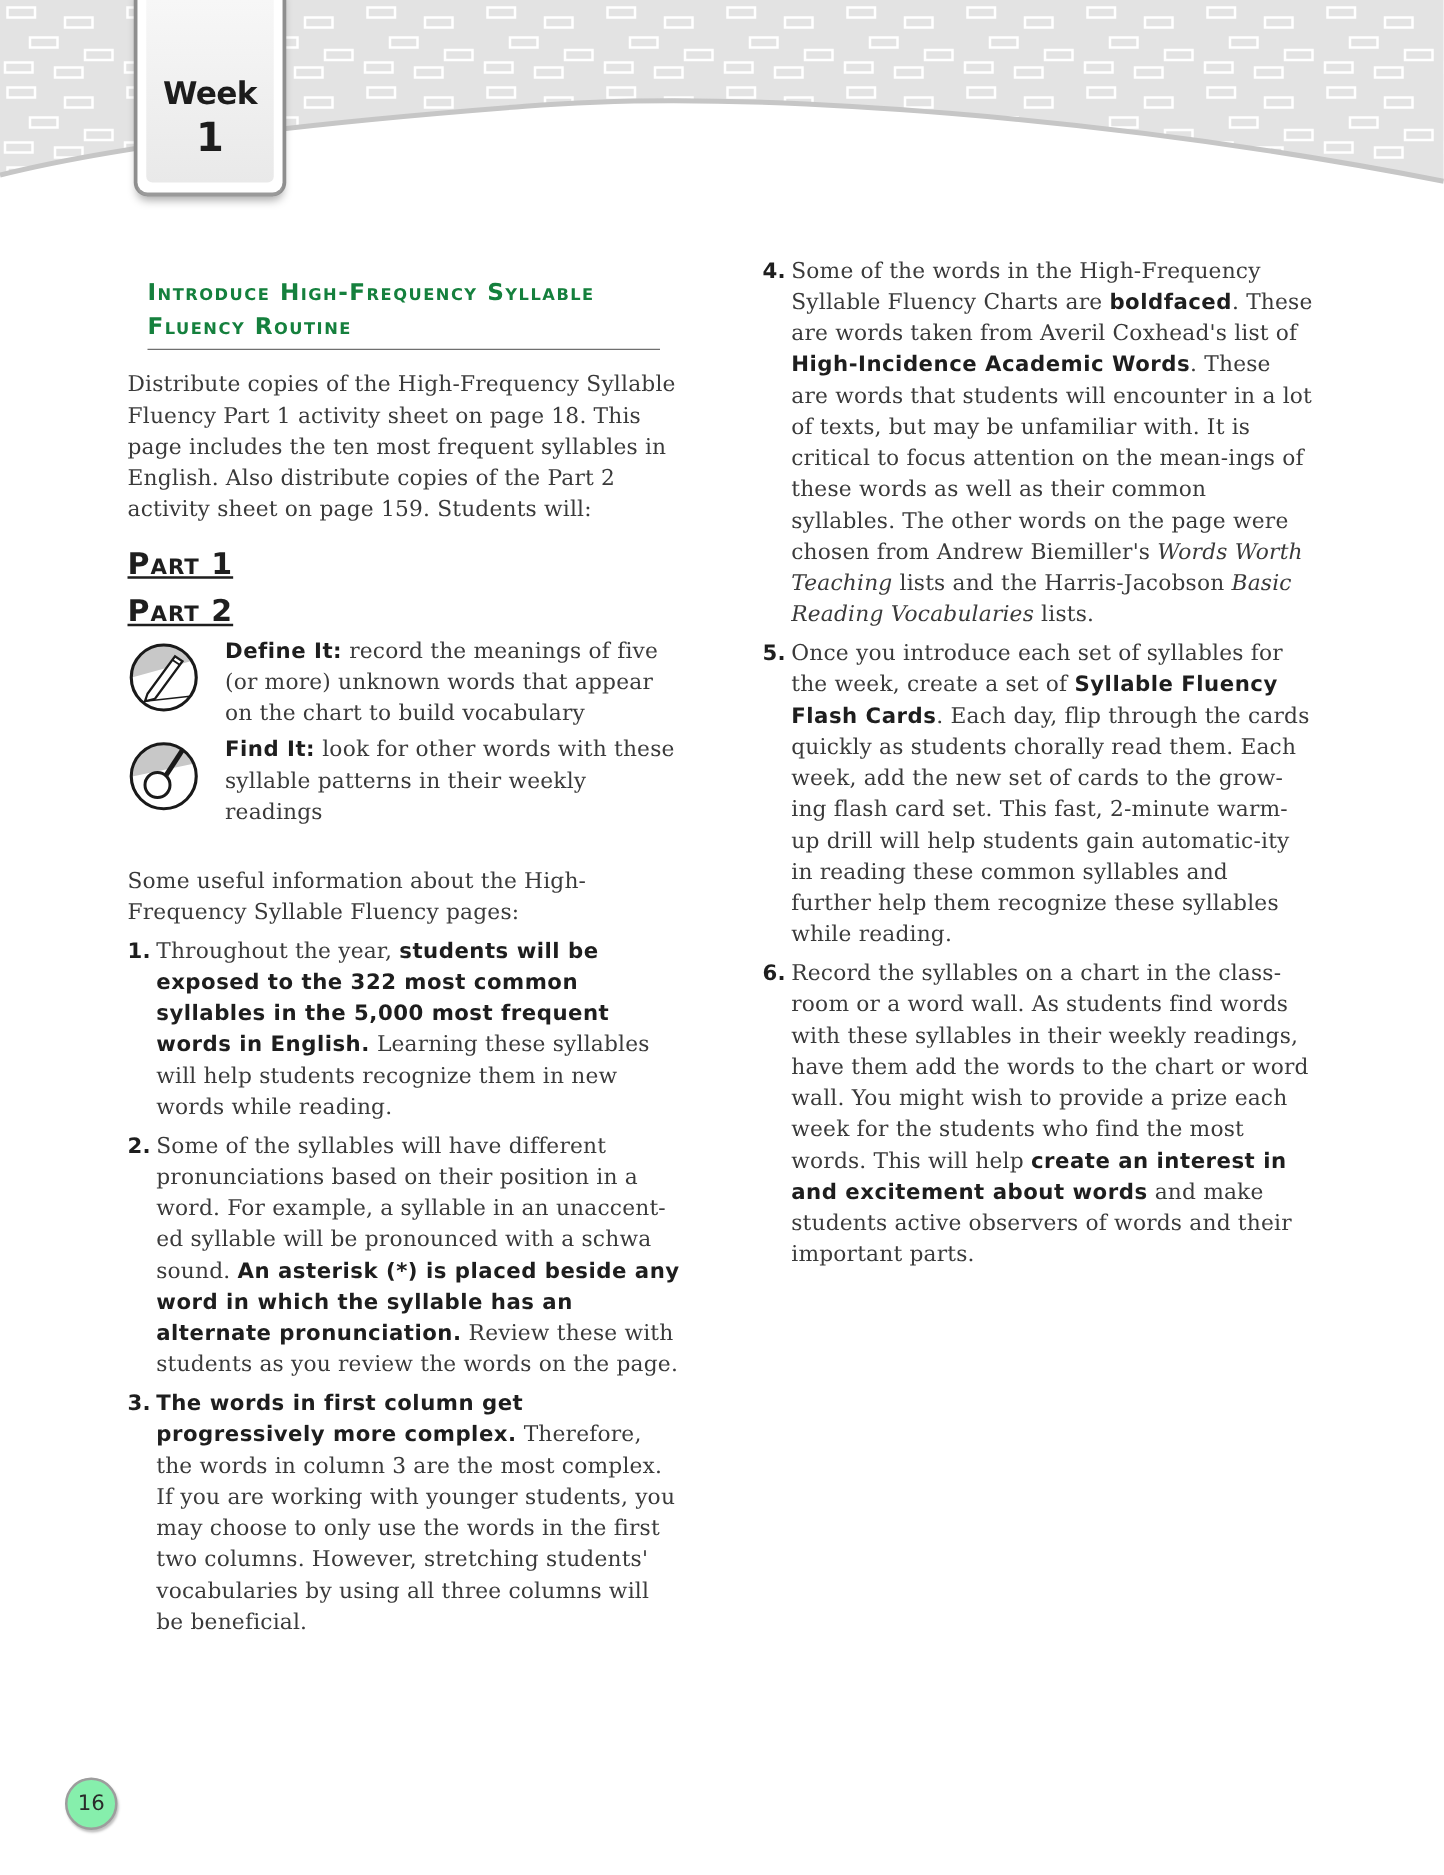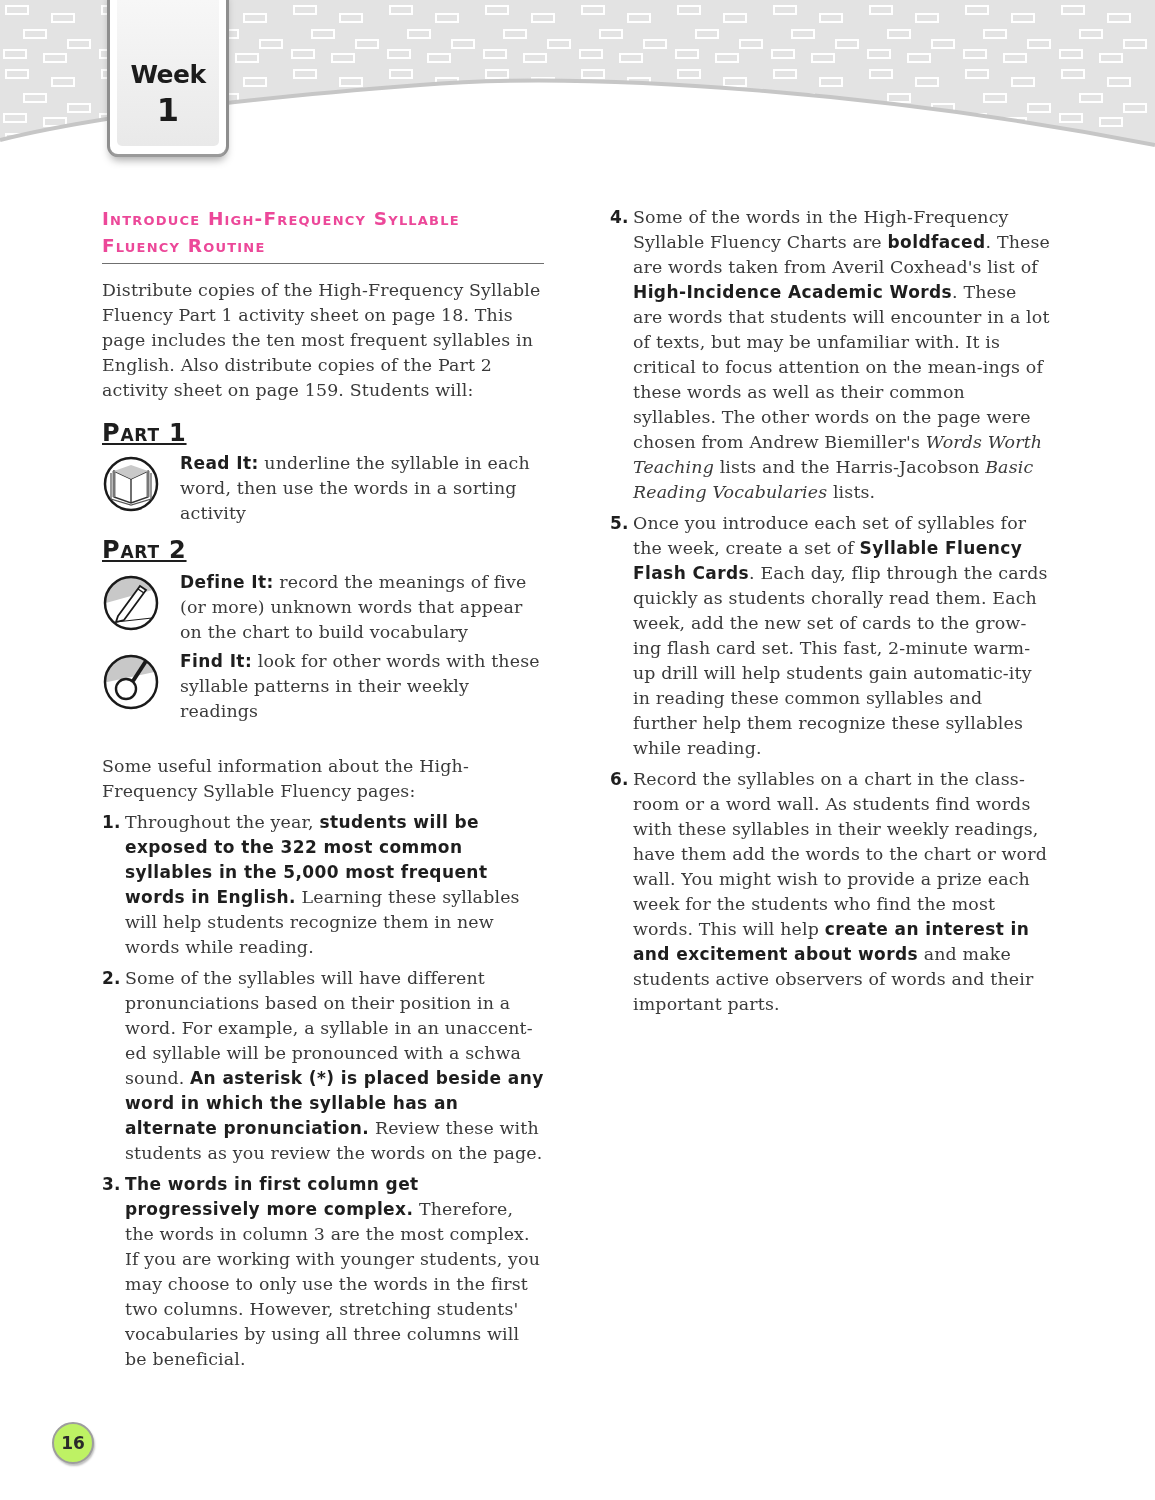--- a/index.html
+++ b/index.html
@@ -25,22 +25,22 @@
   }
   .week-num {
     display: block; font-family: "DejaVu Sans", sans-serif;
     font-weight: bold; font-size: 32px; color: #1c1c1c; margin-top: 2px;
   }
   .col { position: absolute; top: 205px; }
   .col-left { left: 102px; width: 442px; }
   .col-right { left: 610px; width: 440px; }
   .section-title {
     font-family: "DejaVu Sans", sans-serif; font-weight: bold; font-size: 18.5px;
-    font-variant: small-caps; letter-spacing: 1.2px; line-height: 27px; color: #ec4899;
-    padding-bottom: 4px; border-bottom: 1.5px solid #6f6f6f; margin: 0;
+    font-variant: small-caps; letter-spacing: 1.2px; line-height: 27px; color: #15803d;
+    padding-bottom: 4px; border-bottom: 1.5px solid #6f6f6f; margin: 16px;
   }
   p { margin: 0; }
   .body-text {
     font-size: 17.4px; line-height: 25px; color: #3a3a3a; letter-spacing: 0.15px;
   }
   .intro { margin-top: 14px; }
   .part-heading {
     font-family: "DejaVu Sans", sans-serif; font-size: 24px; font-variant: small-caps;
     letter-spacing: 0.8px; color: #1e1e1e; margin: 0; text-decoration: underline;
   }
@@ -55,23 +55,23 @@
   ol.items { list-style: none; padding: 0; margin: 6px 0 0 0; }
   ol.items li { position: relative; padding-left: 23px; margin-bottom: 6px; }
   .num {
     position: absolute; left: 0; top: 0;
     font-family: "DejaVu Sans", sans-serif; font-weight: bold; font-size: 17px; color: #1e1e1e;
   }
   .col-right ol.items { margin-top: 0; }
   .footer { position: absolute; left: 52px; top: 1422px; width: 1060px; height: 44px; }
   .page-circle {
     position: absolute; left: 0; top: 0; width: 38px; height: 38px; border-radius: 50%;
-    border: 2px solid #9d9d9d; background: #bef264; box-shadow: 1px 2px 2px rgba(0,0,0,.25);
+    border: 2px solid #9d9d9d; background: #86efac; box-shadow: 1px 2px 2px rgba(0,0,0,.25);
     text-align: center; line-height: 38px;
-    font-family: "DejaVu Sans", sans-serif; font-weight: bold; font-size: 17px; color: #2a2a2a;
+    font-family: "DejaVu Sans", sans-serif; font-weight: normal; font-size: 17px; color: #2a2a2a;
   }
   .footer-text {
     position: absolute; left: 60px; top: 13px; white-space: nowrap;
     font-family: "Liberation Sans", sans-serif; font-size: 12.6px; color: #555;
   }
   .footer-text .i { font-style: italic; }
 </style>
 </head>
 <body>
 
@@ -99,33 +99,20 @@
 </div>
 
 <div class="col col-left">
   <h2 class="section-title">
     <span>Introduce High-Frequency Syllable</span><br>
     <span>Fluency Routine</span>
   </h2>
   <p class="body-text intro">Distribute copies of the High-Frequency Syllable Fluency Part 1 activity sheet on page 18. This page includes the ten most frequent syllables in English. Also distribute copies of the Part 2 activity sheet on page 159. Students will:</p>
 
   <h3 class="part-heading part1">Part 1</h3>
-  <div class="activity">
-    <div class="icon-wrap">
-      <svg width="58" height="58" viewBox="0 0 58 58">
-        <circle cx="29" cy="29" r="26" fill="#fff" stroke="#1a1a1a" stroke-width="2.5"></circle>
-        <path d="M12,16 L29,24 L46,16 L46,42 L29,48 L12,42 Z" fill="#fff" stroke="#333" stroke-width="1.4"></path>
-        <path d="M29,24 L29,48" stroke="#333" stroke-width="1.4"></path>
-        <path d="M9,18 L9,44 L29,50 L49,44 L49,18" fill="none" stroke="#555" stroke-width="1.2"></path>
-        <path d="M12,16 L12,42 M46,16 L46,42" stroke="#777" stroke-width="3"></path>
-        <path d="M12,16 L29,10 L46,16 L29,24 Z" fill="#c9c9c9"></path>
-      </svg>
-    </div>
-    <p class="body-text"><span class="b">Read It:</span><span> underline the syllable in each word, then use the words in a sorting activity</span></p>
-  </div>
 
   <h3 class="part-heading part2">Part 2</h3>
   <div class="activity" style="margin-top:6px">
     <div class="icon-wrap">
       <svg width="58" height="58" viewBox="0 0 58 58">
         <clipPath id="c2">
             <circle cx="29" cy="29" r="26"></circle>
           </clipPath>
         <circle cx="29" cy="29" r="26" fill="#fff"></circle>
         <path d="M0,0 L58,0 L58,14 L0,30 Z" fill="#c8c8c8" clip-path="url(#c2)"></path>

